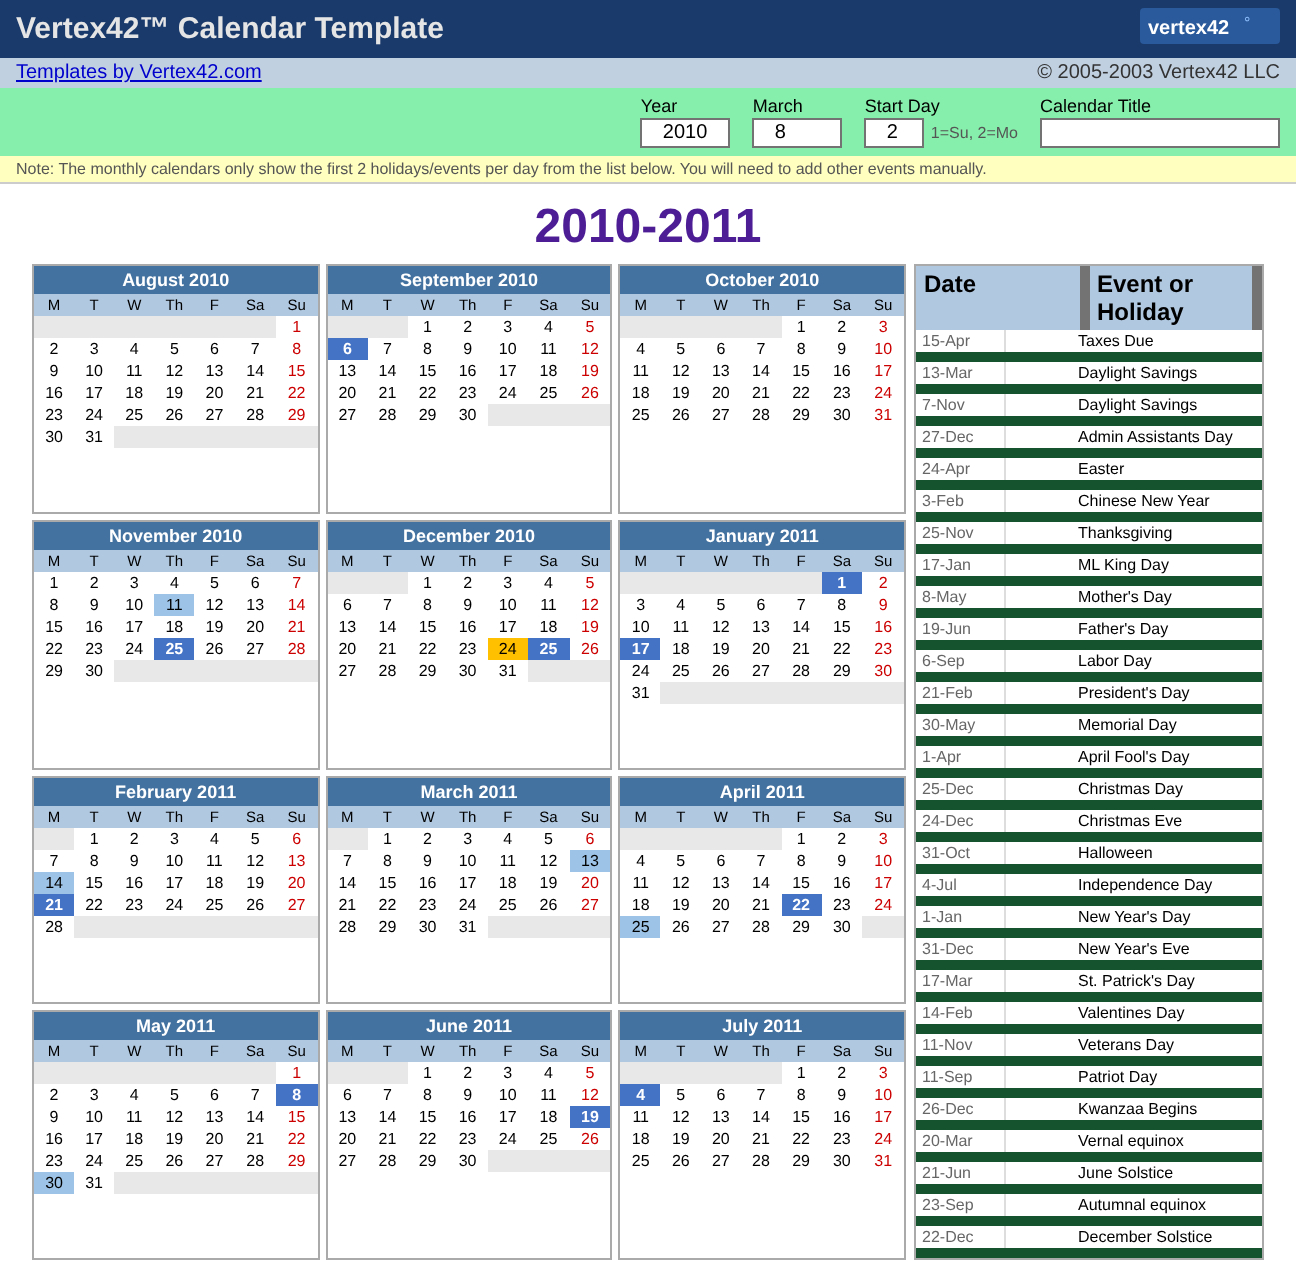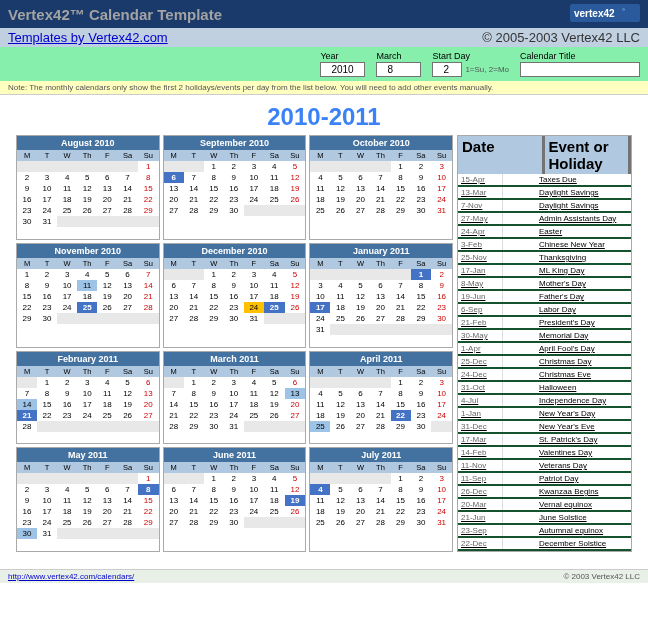--- a/index.html
+++ b/index.html
@@ -15,30 +15,30 @@
       background: #1a3a6b;
       color: white;
       padding: 4px 8px;
       display: flex;
       align-items: center;
       justify-content: space-between;
     }
     .header-title {
       font-size: 15px;
       font-weight: bold;
-      color: #a3a3a3;
+      color: #e5e5e5;
     }
     .vertex-logo {
       font-size: 11px;
       color: #90c0ff;
     }
     .sub-header {
       background: #c0d0e0;
       padding: 2px 8px;
-      font-size: 13px;
+      font-size: 10px;
       color: #333;
       display: flex;
       justify-content: space-between;
     }
     .controls-row {
       background: #86efac;
       padding: 4px 8px;
       display: flex;
       align-items: center;
       gap: 11px;
@@ -67,21 +67,21 @@
       background: #ffffc0;
       padding: 2px 8px;
       font-size: 8px;
       color: #555;
       border-bottom: 1px solid #ccc;
     }
     .main-title {
       text-align: center;
       font-size: 24px;
       font-weight: bold;
-      color: #3b82f6;
+      color: #4c1d95;
       padding: 8px 0 4px 0;
       border-radius: 17px;
     }
     .content-area {
       display: flex;
       padding: 0 16px;
       gap: 4px;
     }
     .calendars-grid {
       flex: 1;
@@ -129,29 +129,28 @@
       border: 1px solid #aaa;
       background: white;
     }
     .sidebar-header {
       display: grid;
       grid-template-columns: 1fr 1fr;
       background: #b0c8e0;
     }
     .sidebar-header div {
       padding: 2px 4px;
-      font-size: 15px;
+      font-size: 12px;
       font-weight: bold;
-      border-right: 3px solid #737373;
+      border-right: 5px solid #737373;
     }
     .holiday-row {
       display: grid;
       grid-template-columns: 45px 1fr;
-      border-bottom: 2px solid #14532d;
-      text-decoration: underline;
+      border-bottom: 5px solid #14532d;
     }
     .holiday-row .date-col {
       padding: 1px 3px;
       font-size: 8px;
       color: #666;
       border-right: 1px solid #ddd;
     }
     .holiday-row .name-col {
       padding: 1px 3px;
       font-size: 8px;
@@ -1019,21 +1018,21 @@
       </div>
       <div class="holiday-row">
         <div class="date-col">13-Mar</div>
         <div class="name-col">Daylight Savings</div>
       </div>
       <div class="holiday-row">
         <div class="date-col">7-Nov</div>
         <div class="name-col">Daylight Savings</div>
       </div>
       <div class="holiday-row">
-        <div class="date-col">27-May</div>
+        <div class="date-col">27-Dec</div>
         <div class="name-col">Admin Assistants Day</div>
       </div>
       <div class="holiday-row">
         <div class="date-col">24-Apr</div>
         <div class="name-col">Easter</div>
       </div>
       <div class="holiday-row">
         <div class="date-col">3-Feb</div>
         <div class="name-col">Chinese New Year</div>
       </div>

